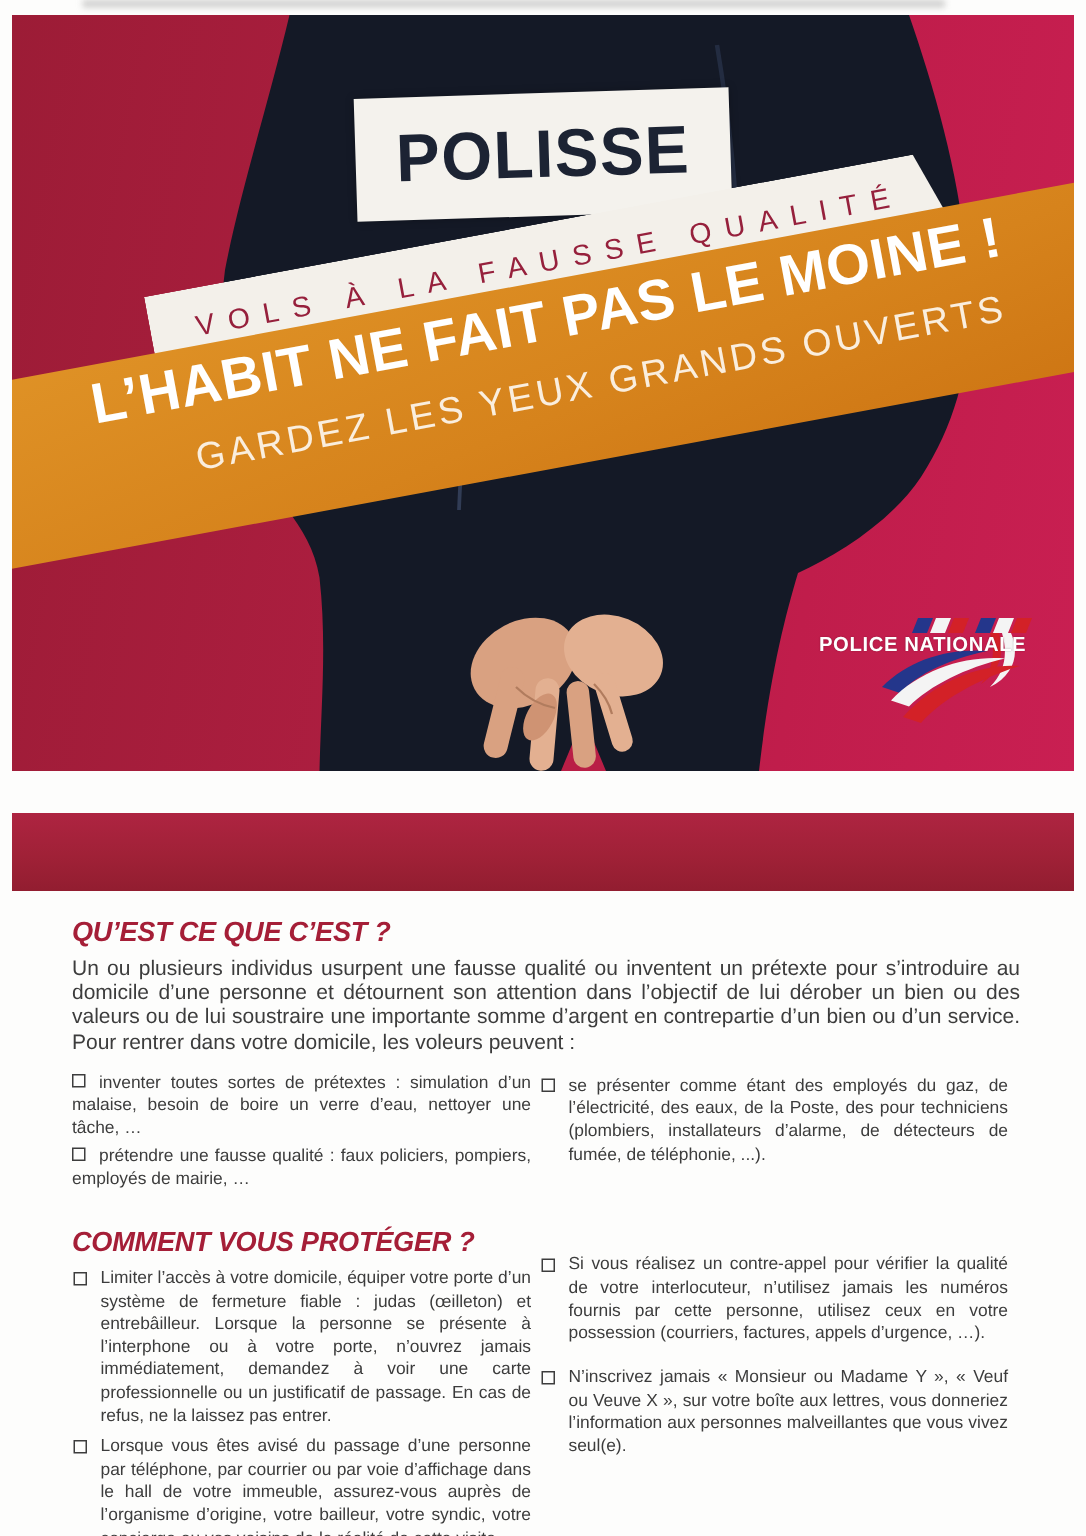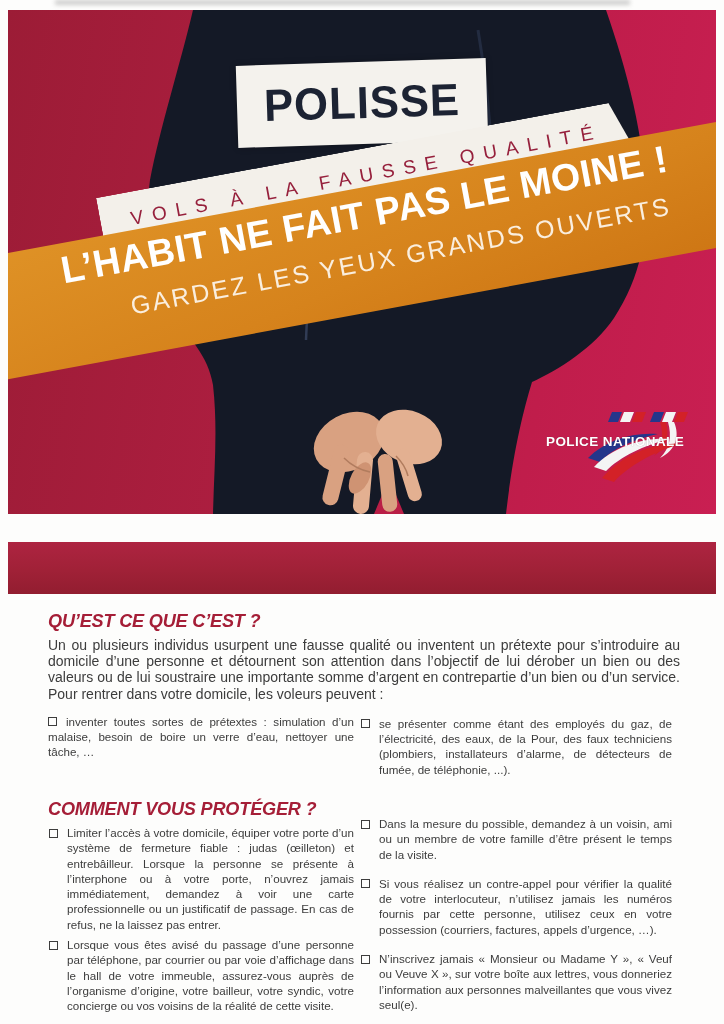--- a/index.html
+++ b/index.html
@@ -50,21 +50,21 @@
     font-size:38px;font-weight:800;color:#ffffff;letter-spacing:.5px;transform:scaleX(.99);
   }
   .ribbon-orange .l2{
     position:absolute;left:160px;top:60px;white-space:nowrap;
     font-size:25px;font-weight:400;color:#faeede;letter-spacing:2.5px;
   }
   
   .pn-logo{position:absolute;left:532px;top:396px;width:170px;height:78px;z-index:5;}
   .pn-logo svg{position:absolute;left:38px;top:0;}
   .pn-logo .pn-text{
-    position:absolute;left:6px;top:28px;white-space:nowrap;
+    position:absolute;left:6px;top:16px;white-space:nowrap;
     font-size:13.5px;font-weight:800;color:#ffffff;letter-spacing:.4px;
     text-shadow:0 0 1px rgba(0,0,0,.35);
   }
   
   .red-bar{
     position:absolute;left:8px;top:542px;width:708px;height:52px;
     background:linear-gradient(180deg,#ae2441 0%,#a02137 55%,#921d30 100%);
   }
   
   .content{position:absolute;left:48px;top:610px;width:632px;color:#3c3c3c;}
@@ -174,35 +174,35 @@
   <div class="red-bar"></div>
 
   <div class="content">
 
     <h2 class="sec-h">QU’EST CE QUE C’EST ?</h2>
     <p class="intro">Un ou plusieurs individus usurpent une fausse qualité ou inventent un prétexte pour s’introduire au domicile d’une personne et détournent son attention dans l’objectif de lui dérober un bien ou des valeurs ou de lui soustraire une importante somme d’argent en contrepartie d’un bien ou d’un service. Pour rentrer dans votre domicile, les voleurs peuvent  :</p>
 
     <div class="cols cols-1">
       <div class="col-l">
         <div class="bullet b-inline"><span class="sq"></span><span>inventer toutes sortes de prétextes : simulation d’un malaise, besoin de boire un verre d’eau, nettoyer une tâche, …</span></div>
+        <div class="bullet b-inline"><span class="sq"></span><span>prétendre une fausse qualité : faux policiers, pompiers, employés de mairie, …</span></div>
       </div>
       <div class="col-r">
-        <div class="bullet b-hang"><span class="sq"></span><span>se présenter comme étant des employés du gaz, de l’électricité, des eaux, de la Pour, des faux techniciens (plombiers, installateurs d’alarme, de détecteurs de fumée, de téléphonie, ...).</span></div>
+        <div class="bullet b-hang"><span class="sq"></span><span>se présenter comme étant des employés du gaz, de l’électricité, des eaux, de la Poste, des pour techniciens (plombiers, installateurs d’alarme, de détecteurs de fumée, de téléphonie, ...).</span></div>
       </div>
     </div>
 
     <div class="sec-2">
       <div class="cols">
         <div class="col-l">
           <h2 class="sec-h">COMMENT VOUS PROTÉGER ?</h2>
           <div class="bullet b-hang"><span class="sq"></span><span>Limiter l’accès à votre domicile, équiper votre porte d’un système de fermeture fiable : judas (œilleton) et entrebâilleur. Lorsque la personne se présente à l’interphone ou à votre porte, n’ouvrez jamais immédiatement, demandez à voir une carte professionnelle ou un justificatif de passage. En cas de refus, ne la laissez pas entrer.</span></div>
           <div class="bullet b-hang"><span class="sq"></span><span>Lorsque vous êtes avisé du passage d’une personne par téléphone, par courrier ou par voie d’affichage dans le hall de votre immeuble, assurez-vous auprès de l’organisme d’origine, votre bailleur, votre syndic, votre concierge ou vos voisins de la réalité de cette visite.</span></div>
         </div>
         <div class="col-r">
-          <div class="bullet b-hang"><span class="sq"></span><span>Dans la mesure du possible, demandez à un voisin, ami ou un membre de votre famille d’être présent le temps de la visite.</span></div>
           <div class="bullet b-hang"><span class="sq"></span><span>Si vous réalisez un contre-appel pour vérifier la qualité de votre interlocuteur, n’utilisez jamais les numéros fournis par cette personne, utilisez ceux en votre possession (courriers, factures, appels d’urgence, …).</span></div>
           <div class="bullet b-hang"><span class="sq"></span><span>N’inscrivez jamais «  Monsieur ou Madame Y  », «  Veuf ou Veuve X  », sur votre boîte aux lettres, vous donneriez l’information aux personnes malveillantes que vous vivez seul(e).</span></div>
 
         </div>
       </div>
     </div>
   </div>
 </div>
 
 </body></html>

